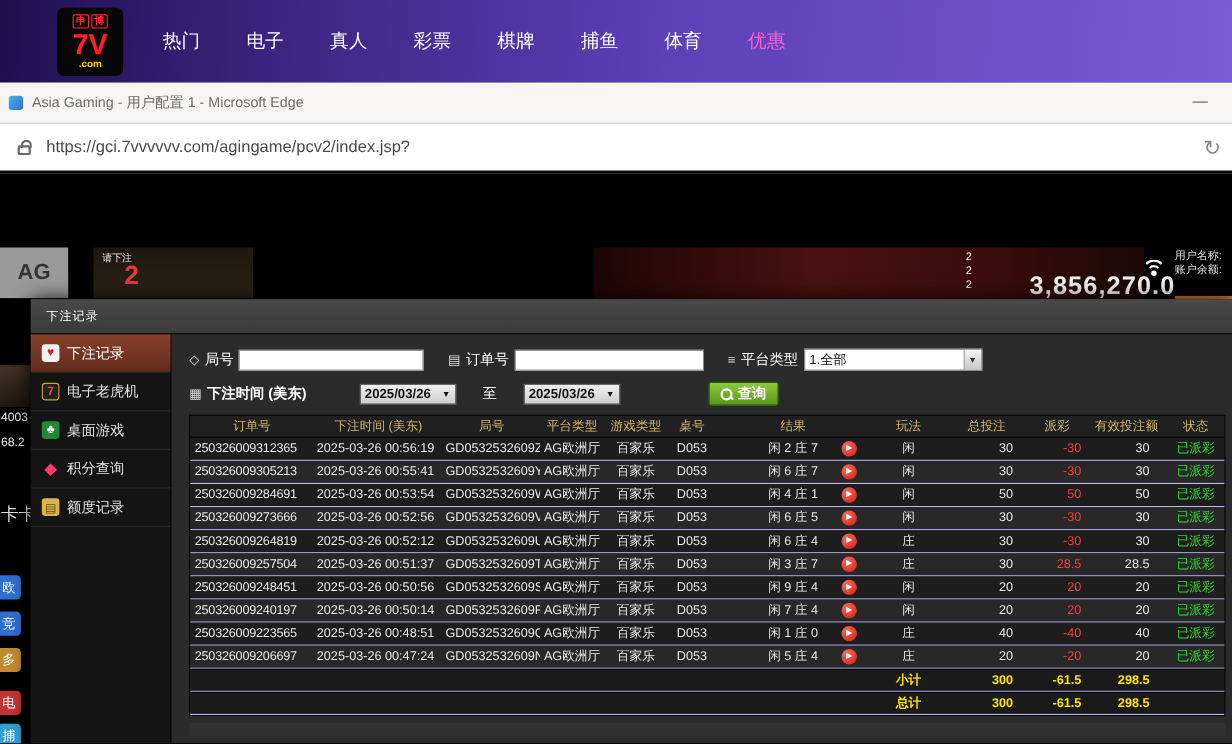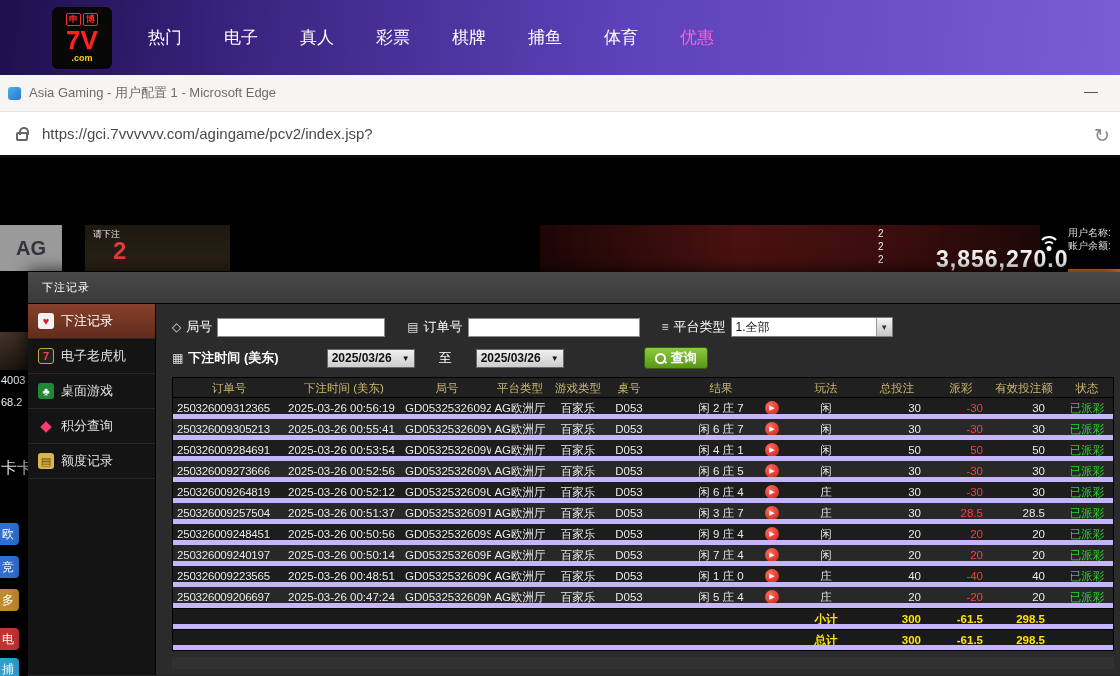--- a/index.html
+++ b/index.html
@@ -114,21 +114,21 @@
     color:#fff; font-size:13px; font-weight:bold; cursor:pointer; }
   .mag { width:11px; height:11px; position:relative; display:inline-block; }
   .mag::before { content:""; position:absolute; left:0; top:0; width:7px; height:7px; border:2px solid #fff; border-radius:50%; }
   .mag::after { content:""; position:absolute; left:8px; top:8px; width:2px; height:4px; background:#fff;
     transform:rotate(-45deg); transform-origin:top left; }
 
   
   .btable { margin-top:8px; width:942px; border:1px solid #000; font-size:11.5px; }
   .thead { display:flex; background:#202020; color:#cdb76e; height:20px; line-height:20px; border-bottom:1px solid #000; }
   .thead .td { text-align:center !important; padding:0 !important; color:#cdb76e !important; }
-  .tr { display:flex; height:21px; line-height:21px; background:#1d1d1d; border-bottom:5px solid #c4b5fd; color:#e8e8e8; }
+  .tr { display:flex; height:21px; line-height:21px; background:#1d1d1d; border-bottom:1px solid #c4b5fd; color:#e8e8e8; }
   .tr.alt { background:#282828; }
   .td { flex:none; overflow:hidden; white-space:nowrap; text-align:center; }
   .c0 { width:112px; text-align:left; padding-left:4px; letter-spacing:-0.2px; }
   .c1 { width:118px; text-align:left; padding-left:3px; }
   .c2 { width:88px; text-align:left; padding-left:2px; }
   .c3 { width:58px; } .c4 { width:58px; } .c5 { width:44px; }
   .c6 { width:140px; position:relative; }
   .c7 { width:70px; }
   .c8 { width:72px; text-align:right; padding-right:12px; }
   .c9 { width:56px; text-align:right; padding-right:6px; }

